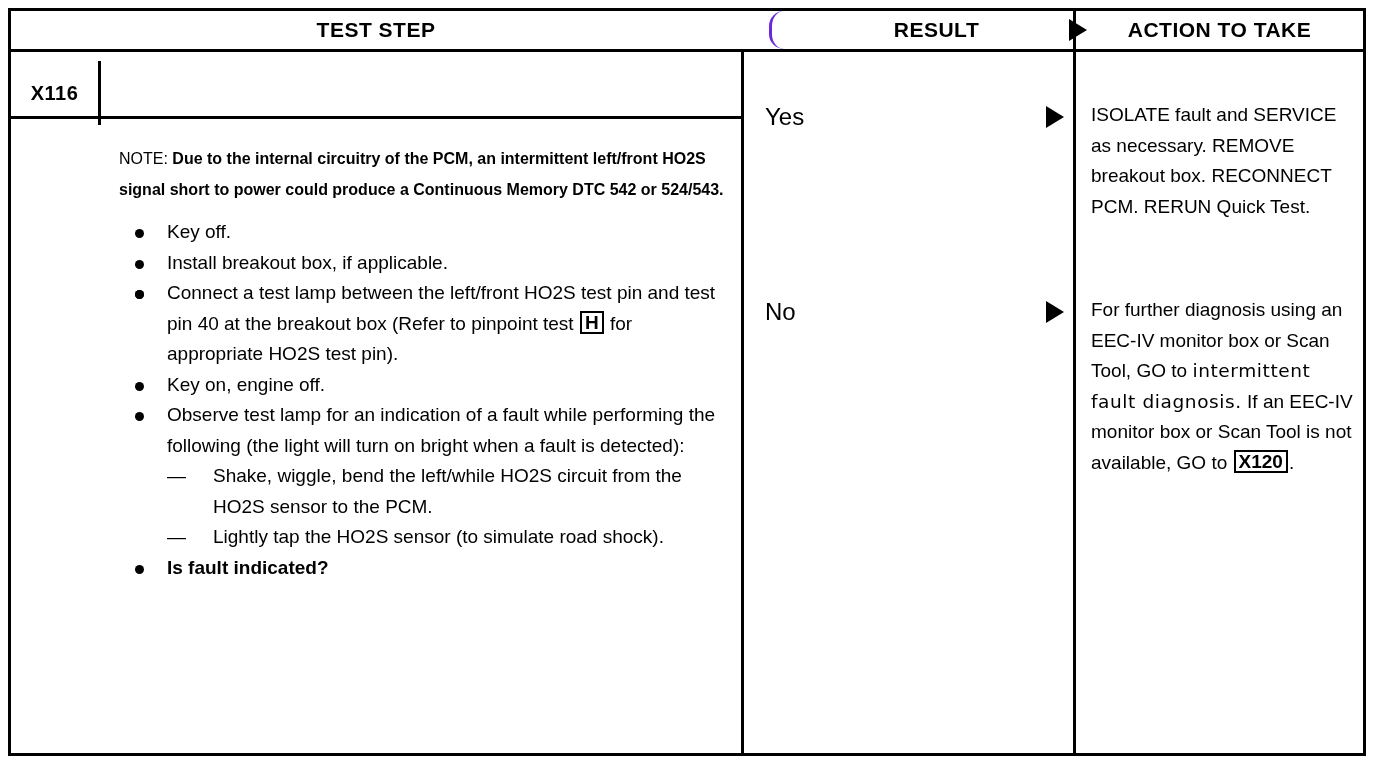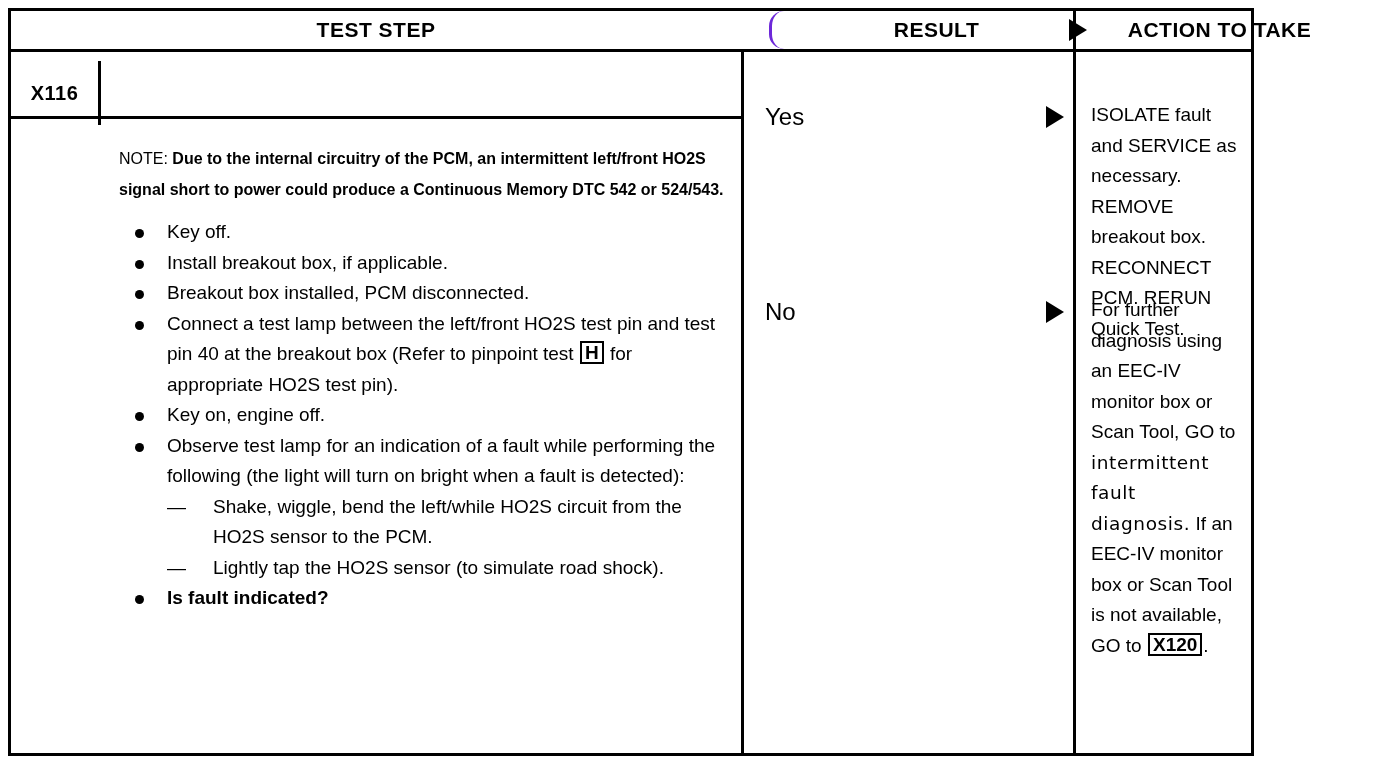--- a/index.html
+++ b/index.html
@@ -14,21 +14,21 @@
     font-family: "Liberation Sans", sans-serif;
     color: #000000;
     overflow: hidden;
   }
 
   
   .sheet {
     position: absolute;
     left: 8px;
     top: 8px;
-    width: 1246px;
+    width: 1358px;
     height: 748px;
     box-sizing: border-box;
     border: 3px solid #000;
   }
 
   
   .header-row {
     position: absolute;
     left: 0; top: 0;
     width: 100%;
@@ -308,21 +308,20 @@
             <span>Key off.</span>
           </li>
 
           <li>
             <span class="bullet"></span>
             <span>Install breakout box, if applicable.</span>
           </li>
 
           <li>
             <span class="bullet"></span>
-            <span>Breakout box installed, PCM disconnected.</span>
           </li>
 
           <li>
             <span class="bullet"></span>
             <span>Connect a test lamp between the left/front HO2S test pin and test pin 40 at the breakout box (Refer to pinpoint test </span><span class="boxref">H</span><span> for appropriate HO2S test pin).</span>
           </li>
 
           <li>
             <span class="bullet"></span>
             <span>Key on, engine off.</span>

